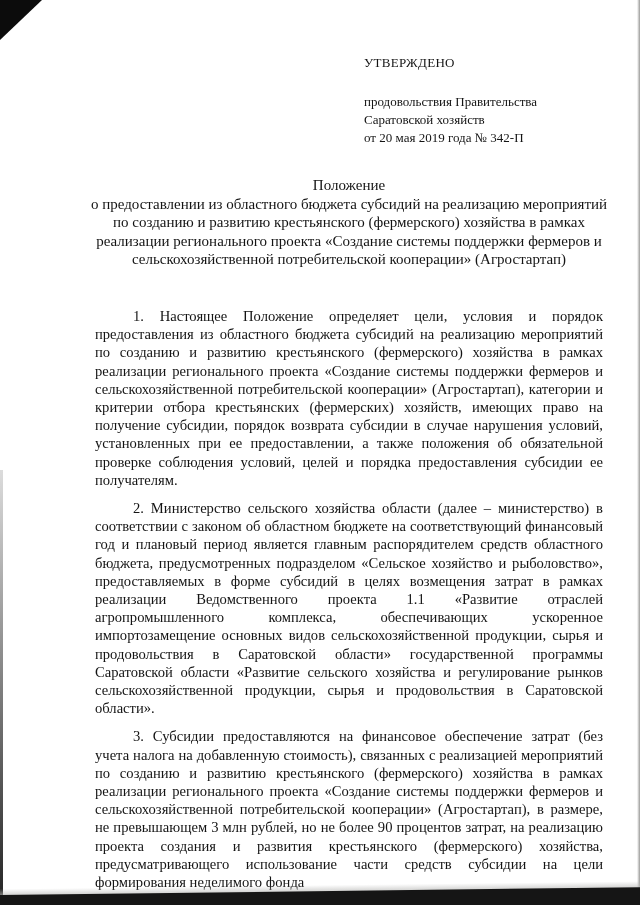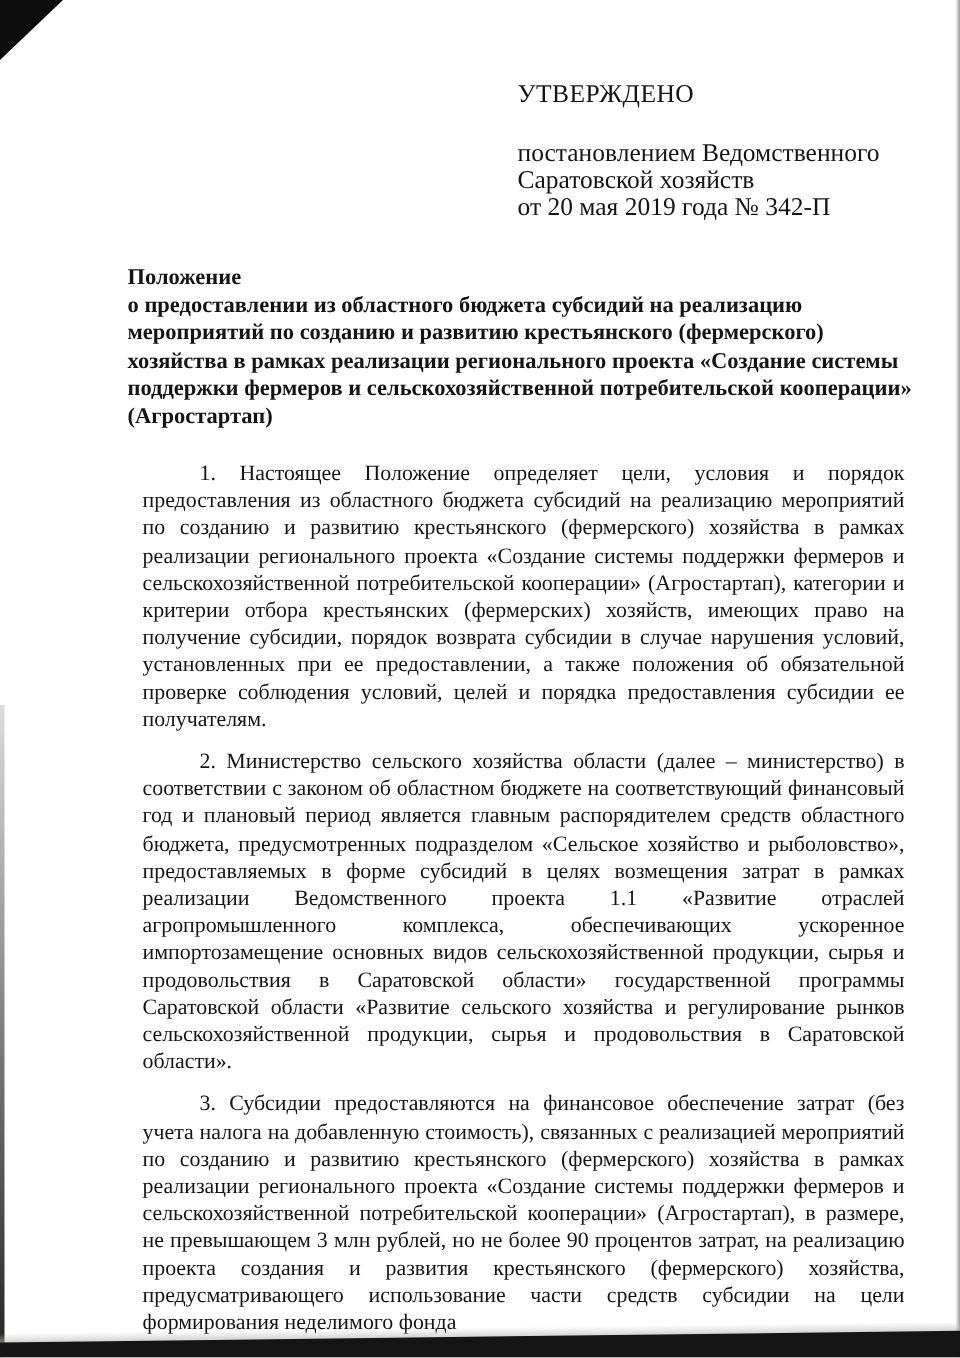--- a/index.html
+++ b/index.html
@@ -46,37 +46,38 @@
   }
   .edge-left {
     position: absolute;
     left: 0; top: 470px;
     width: 3px; height: 435px;
     background: linear-gradient(to bottom, rgba(20,20,20,0.15), #222);
   }
   
   .approval {
     position: absolute;
-    left: 345px;
+    left: 364px;
     top: 54px;
     width: 260px;
-    font-size: 17px;
+    font-size: 13px;
     line-height: 18px;
   }
   .approval .stamp {
     margin-bottom: 21px;
     letter-spacing: 0.3px;
   }
   
   .doc-title {
     position: absolute;
     left: 85px;
     top: 176px;
     width: 528px;
-    font-weight: bold;
+    text-align: center;
+    font-weight: normal;
     font-size: 15px;
     line-height: 18.5px;
   }
   
   .doc-body {
     position: absolute;
     left: 85px;
     top: 297px;
     width: 528px;
     font-size: 14.6px;
@@ -90,21 +91,21 @@
 </style>
 </head>
 <body>
 
 <div class="scan-page">
 
   <div class="corner-fold"></div>
 
   <div class="approval">
     <div class="stamp">УТВЕРЖДЕНО</div>
-    <div>постановлением Ведомственного</div>
+    <div>продовольствия Правительства</div>
     <div>Саратовской хозяйств</div>
     <div>от 20 мая 2019 года № 342-П</div>
   </div>
 
   <div class="doc-title">
     <div>Положение</div>
     <div>о предоставлении из областного бюджета субсидий на реализацию мероприятий по созданию и развитию крестьянского (фермерского) хозяйства в рамках реализации регионального проекта «Создание системы поддержки фермеров и сельскохозяйственной потребительской кооперации» (Агростартап)</div>
   </div>
 
   <div class="doc-body">

